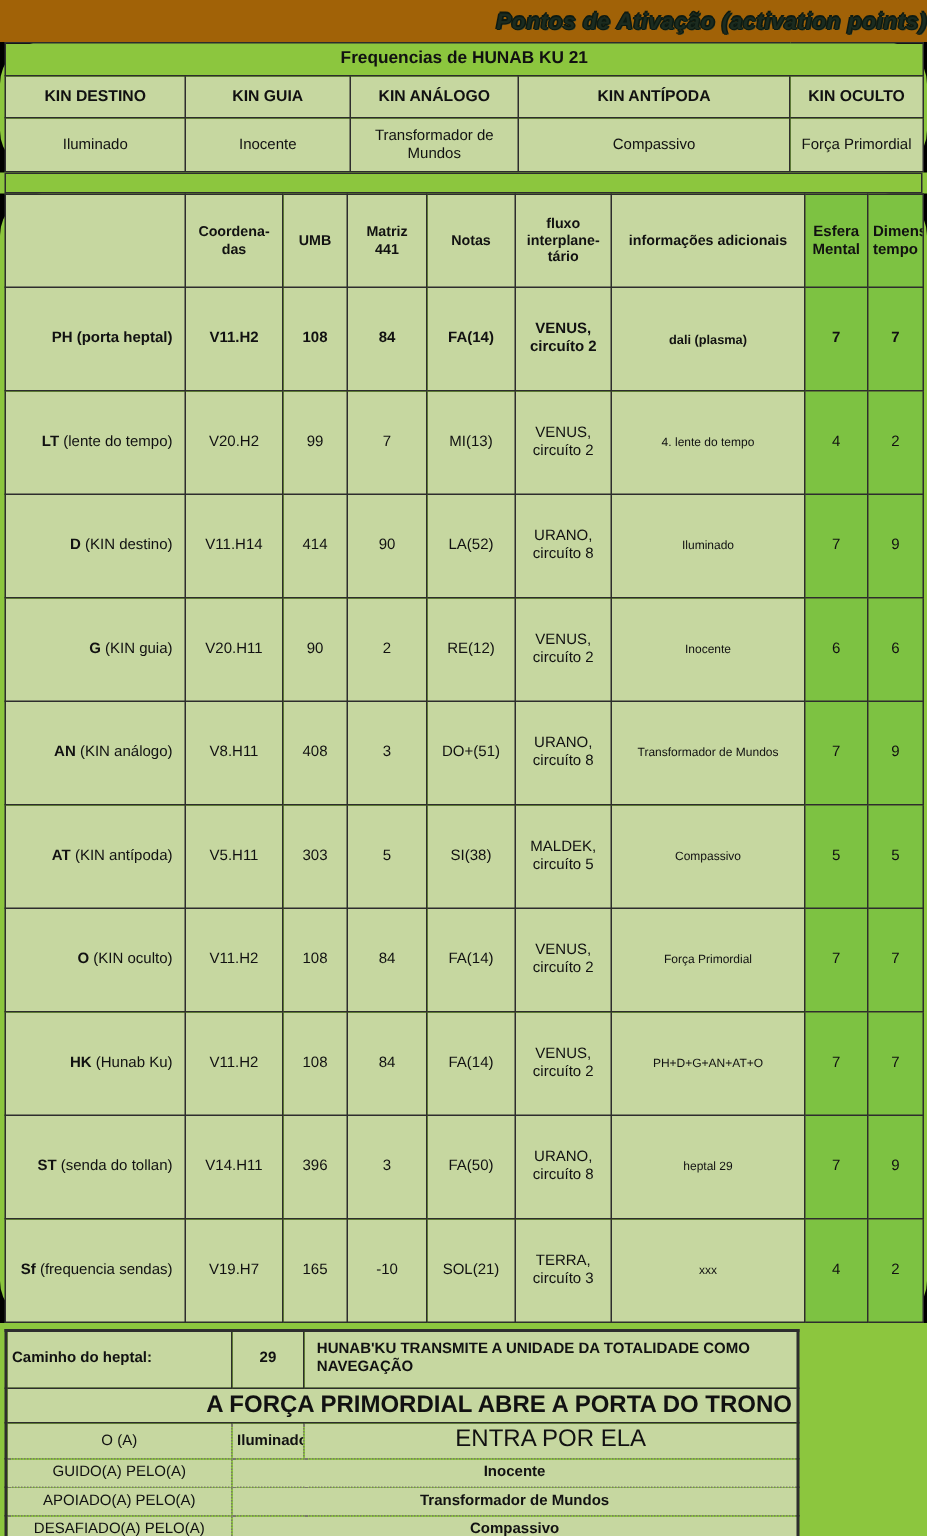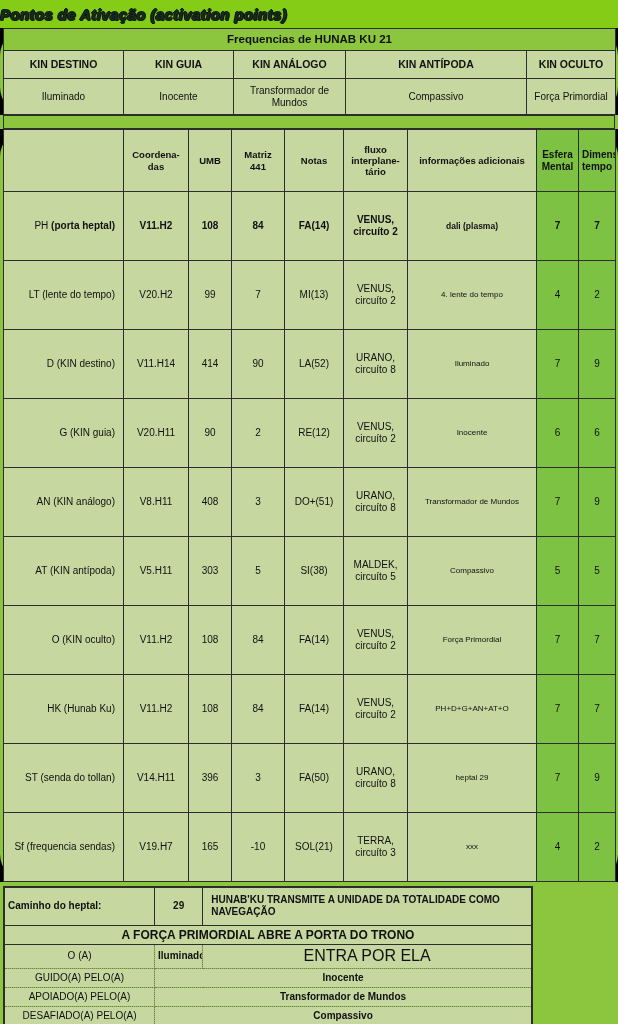--- a/index.html
+++ b/index.html
@@ -17,24 +17,24 @@
     width: 618px;
     height: 1024px;
     background: #000000;
     overflow: hidden;
   }
 
   
   .title-bar {
     height: 28px;
     width: 618px;
-    background: #84cc16;
+    background: #a16207;
     display: flex;
     align-items: center;
-    justify-content: flex-start;
+    justify-content: flex-end;
   }
   .title-text {
     font-size: 15px;
     font-weight: bold;
     font-style: italic;
     letter-spacing: .4px;
     color: #1b2b1f;
     text-shadow:
        1px 0 0 #0d1a12,
       -1px 0 0 #0d1a12,
@@ -106,21 +106,21 @@
   .t-main .colhdr {
     font-weight: bold;
     font-size: 9.5px;
     height: 62px;
   }
   .t-main td {
     font-size: 10px;
     height: 69px;
   }
   .t-main .c-label   { text-align: right;  padding-right: 8px; font-size: 10px; }
-  .t-main .c-label b { font-weight: normal; margin-top: 30px; }
+  .t-main .c-label b { font-weight: bold; margin-top: 30px; }
   .t-main .c-info    { font-size: 8px; }
   .t-main .accent    { background: #7dc242; font-size: 10px; }
 
   .t-main tr.row-hi td { font-weight: bold; }
   .t-main tr.row-hi .c-info { font-size: 8.5px; }
 
   
   .footer-wrap {
     width: 618px;
     background: #8cc63e;
@@ -130,21 +130,21 @@
     width: 530px;
     border: 2px solid #2d2d2d;
   }
   .t-foot td {
     border: 1px solid #2d2d2d;
     font-size: 9.5px;
   }
   .t-foot .f-cam   { text-align: left; font-weight: bold; font-size: 10px; height: 38px; width: 150px;}
   .t-foot .f-num   { text-align: center; font-weight: bold; font-size: 10px; width: 48px; }
   .t-foot .f-msg   { text-align: left; font-weight: bold; font-size: 10px; padding-left: 8px; }
-  .t-foot .f-title { text-align: center; font-weight: bold; font-size: 12px; height: 19px; margin-top: 19px; }
+  .t-foot .f-title { text-align: right; font-weight: bold; font-size: 16px; height: 19px; margin-top: 19px; }
   .t-foot .f-key   { text-align: center; font-size: 10px; width: 150px; border-style: dotted; border-color:#7a7a6a;}
   .t-foot .f-val   { text-align: center; font-weight: bold; font-size: 10px; border-style: dotted; border-color:#7a7a6a;}
   .t-foot .f-extra { text-align: center; font-size: 16px; border-style: dotted; border-color:#7a7a6a;}
   .t-foot .f-row   { height: 19px; padding-left: 36px; }
   .t-foot .f-row-tall { height: 34px; }
 </style>
 </head>
 <body>
 
 <div id="page">

